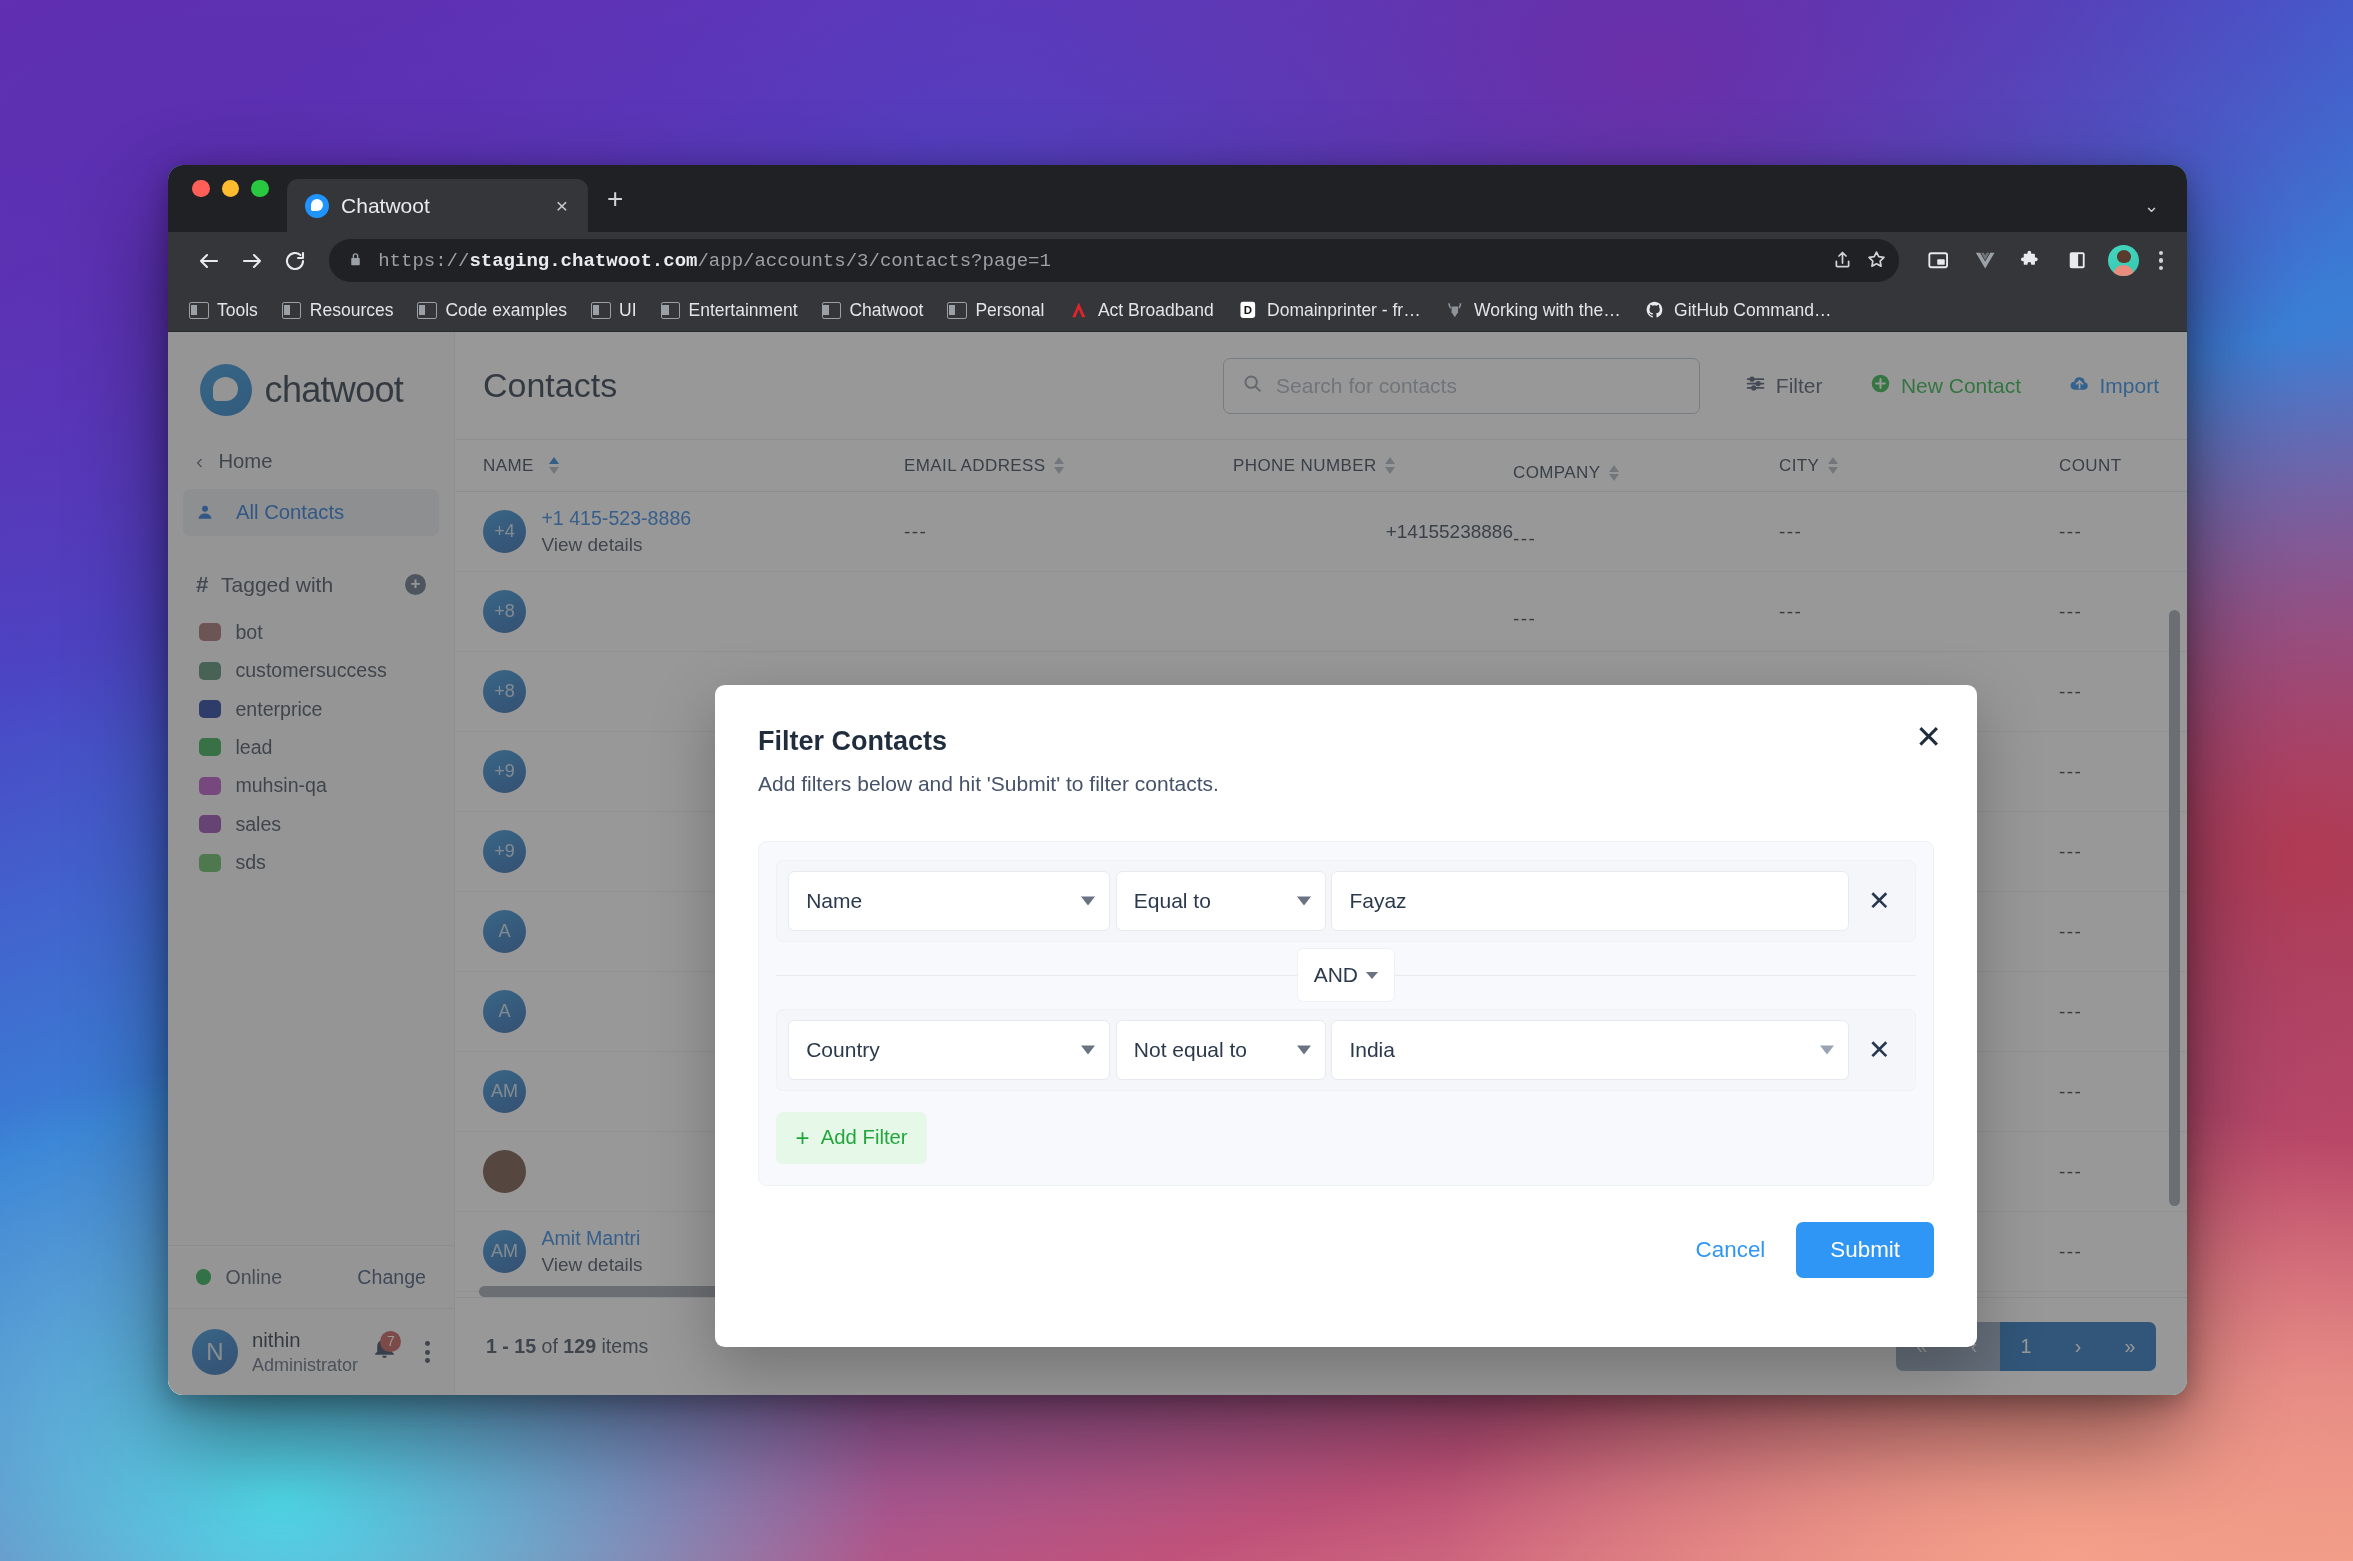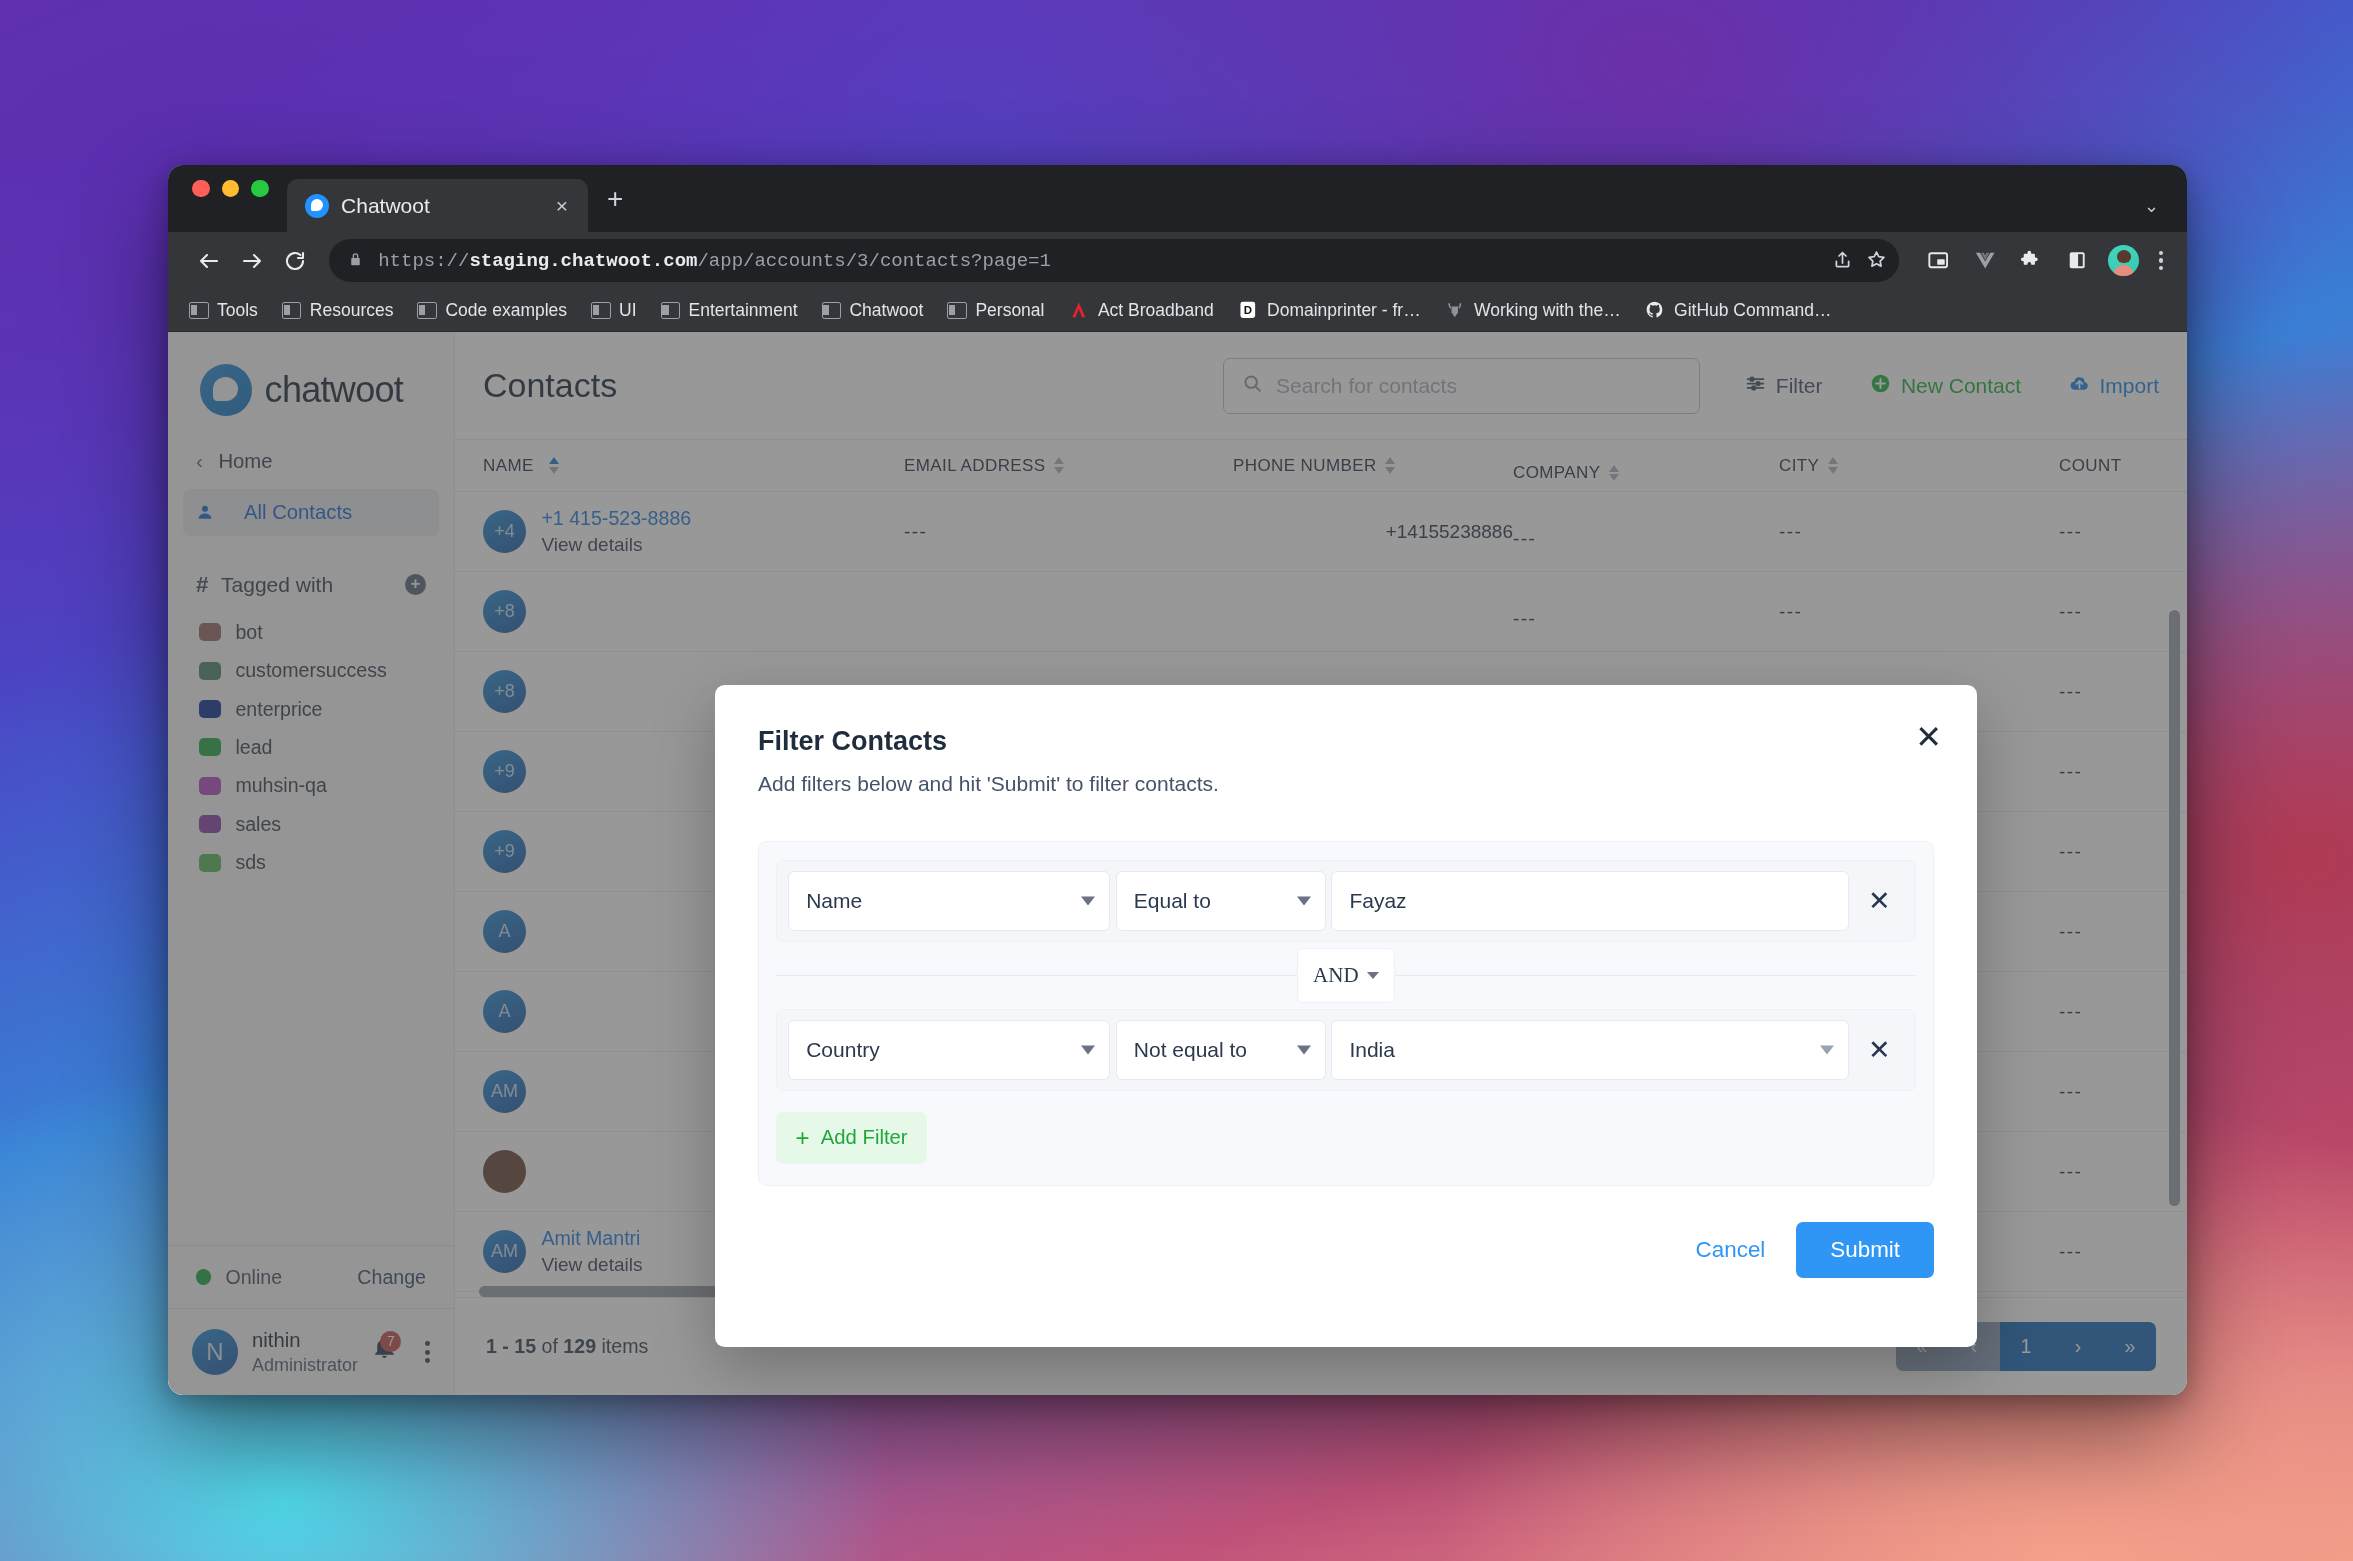--- a/index.html
+++ b/index.html
@@ -141,21 +141,21 @@
   }
   .logo-text { font-size: 36px; color: #1f2d3d; font-weight: 400; letter-spacing: -0.7px; }
 
   .side-nav { padding: 25px 15.4px 0 15.4px; }
   .side-home {
     display: flex; align-items: center; gap: 15.4px;
     padding: 8.4px 12.6px; color: #3c4858; font-size: 20.3px;
   }
   .side-home .chev { font-size: 21px; color: #5a6a7e; }
   .side-item {
-    display: flex; align-items: center; gap: 30px;
+    display: flex; align-items: center; gap: 22px;
     padding: 12px 12.6px; border-radius: 7px; margin-top: 7px;
     font-size: 20.3px;
   }
   .side-item.active { background: #e6eaef; color: #1f6fd6; }
   .side-item .uico { width: 18px; height: 18px; display:flex; align-items:center; justify-content:center; }
   .side-item .uico svg { width: 18px; height: 18px; fill: #1f6fd6; }
 
   .tagged-head {
     display: flex; align-items: center; gap: 12.6px;
     padding: 36px 28px 0 28px; color: #3c4858; font-size: 21px;
@@ -332,21 +332,21 @@
     width: 0; height: 0; border-left: 7.7px solid transparent; border-right: 7.7px solid transparent;
     border-top: 9px solid #6b7382;
   }
   .caret.lite { border-top-color: #9aa3b1; }
   .fx {
     width: 49px; display: flex; align-items: center; justify-content: center;
     font-size: 27px; color: #27374f; font-weight: 300;
   }
   .conn-wrap {
     display: flex; align-items: center; justify-content: center;
-    position: relative; height: 67px; font-family: Liberation Serif, serif;
+    position: relative; height: 67px;
   }
   .conn-line { position: absolute; left: 0; right: 0; top: 50%; height: 0.7px; background: #e6eaf0; }
   .conn {
     position: relative; z-index: 2;
     background: #fff; border: 0.7px solid #eef1f6; border-radius: 6.3px;
     padding: 14px 15.4px; font-size: 21px; color: #2b394d;
     display: flex; align-items: center; gap: 8.4px;
   }
   .conn .caret2 {
     width: 0; height: 0; border-left: 6.3px solid transparent; border-right: 6.3px solid transparent;

